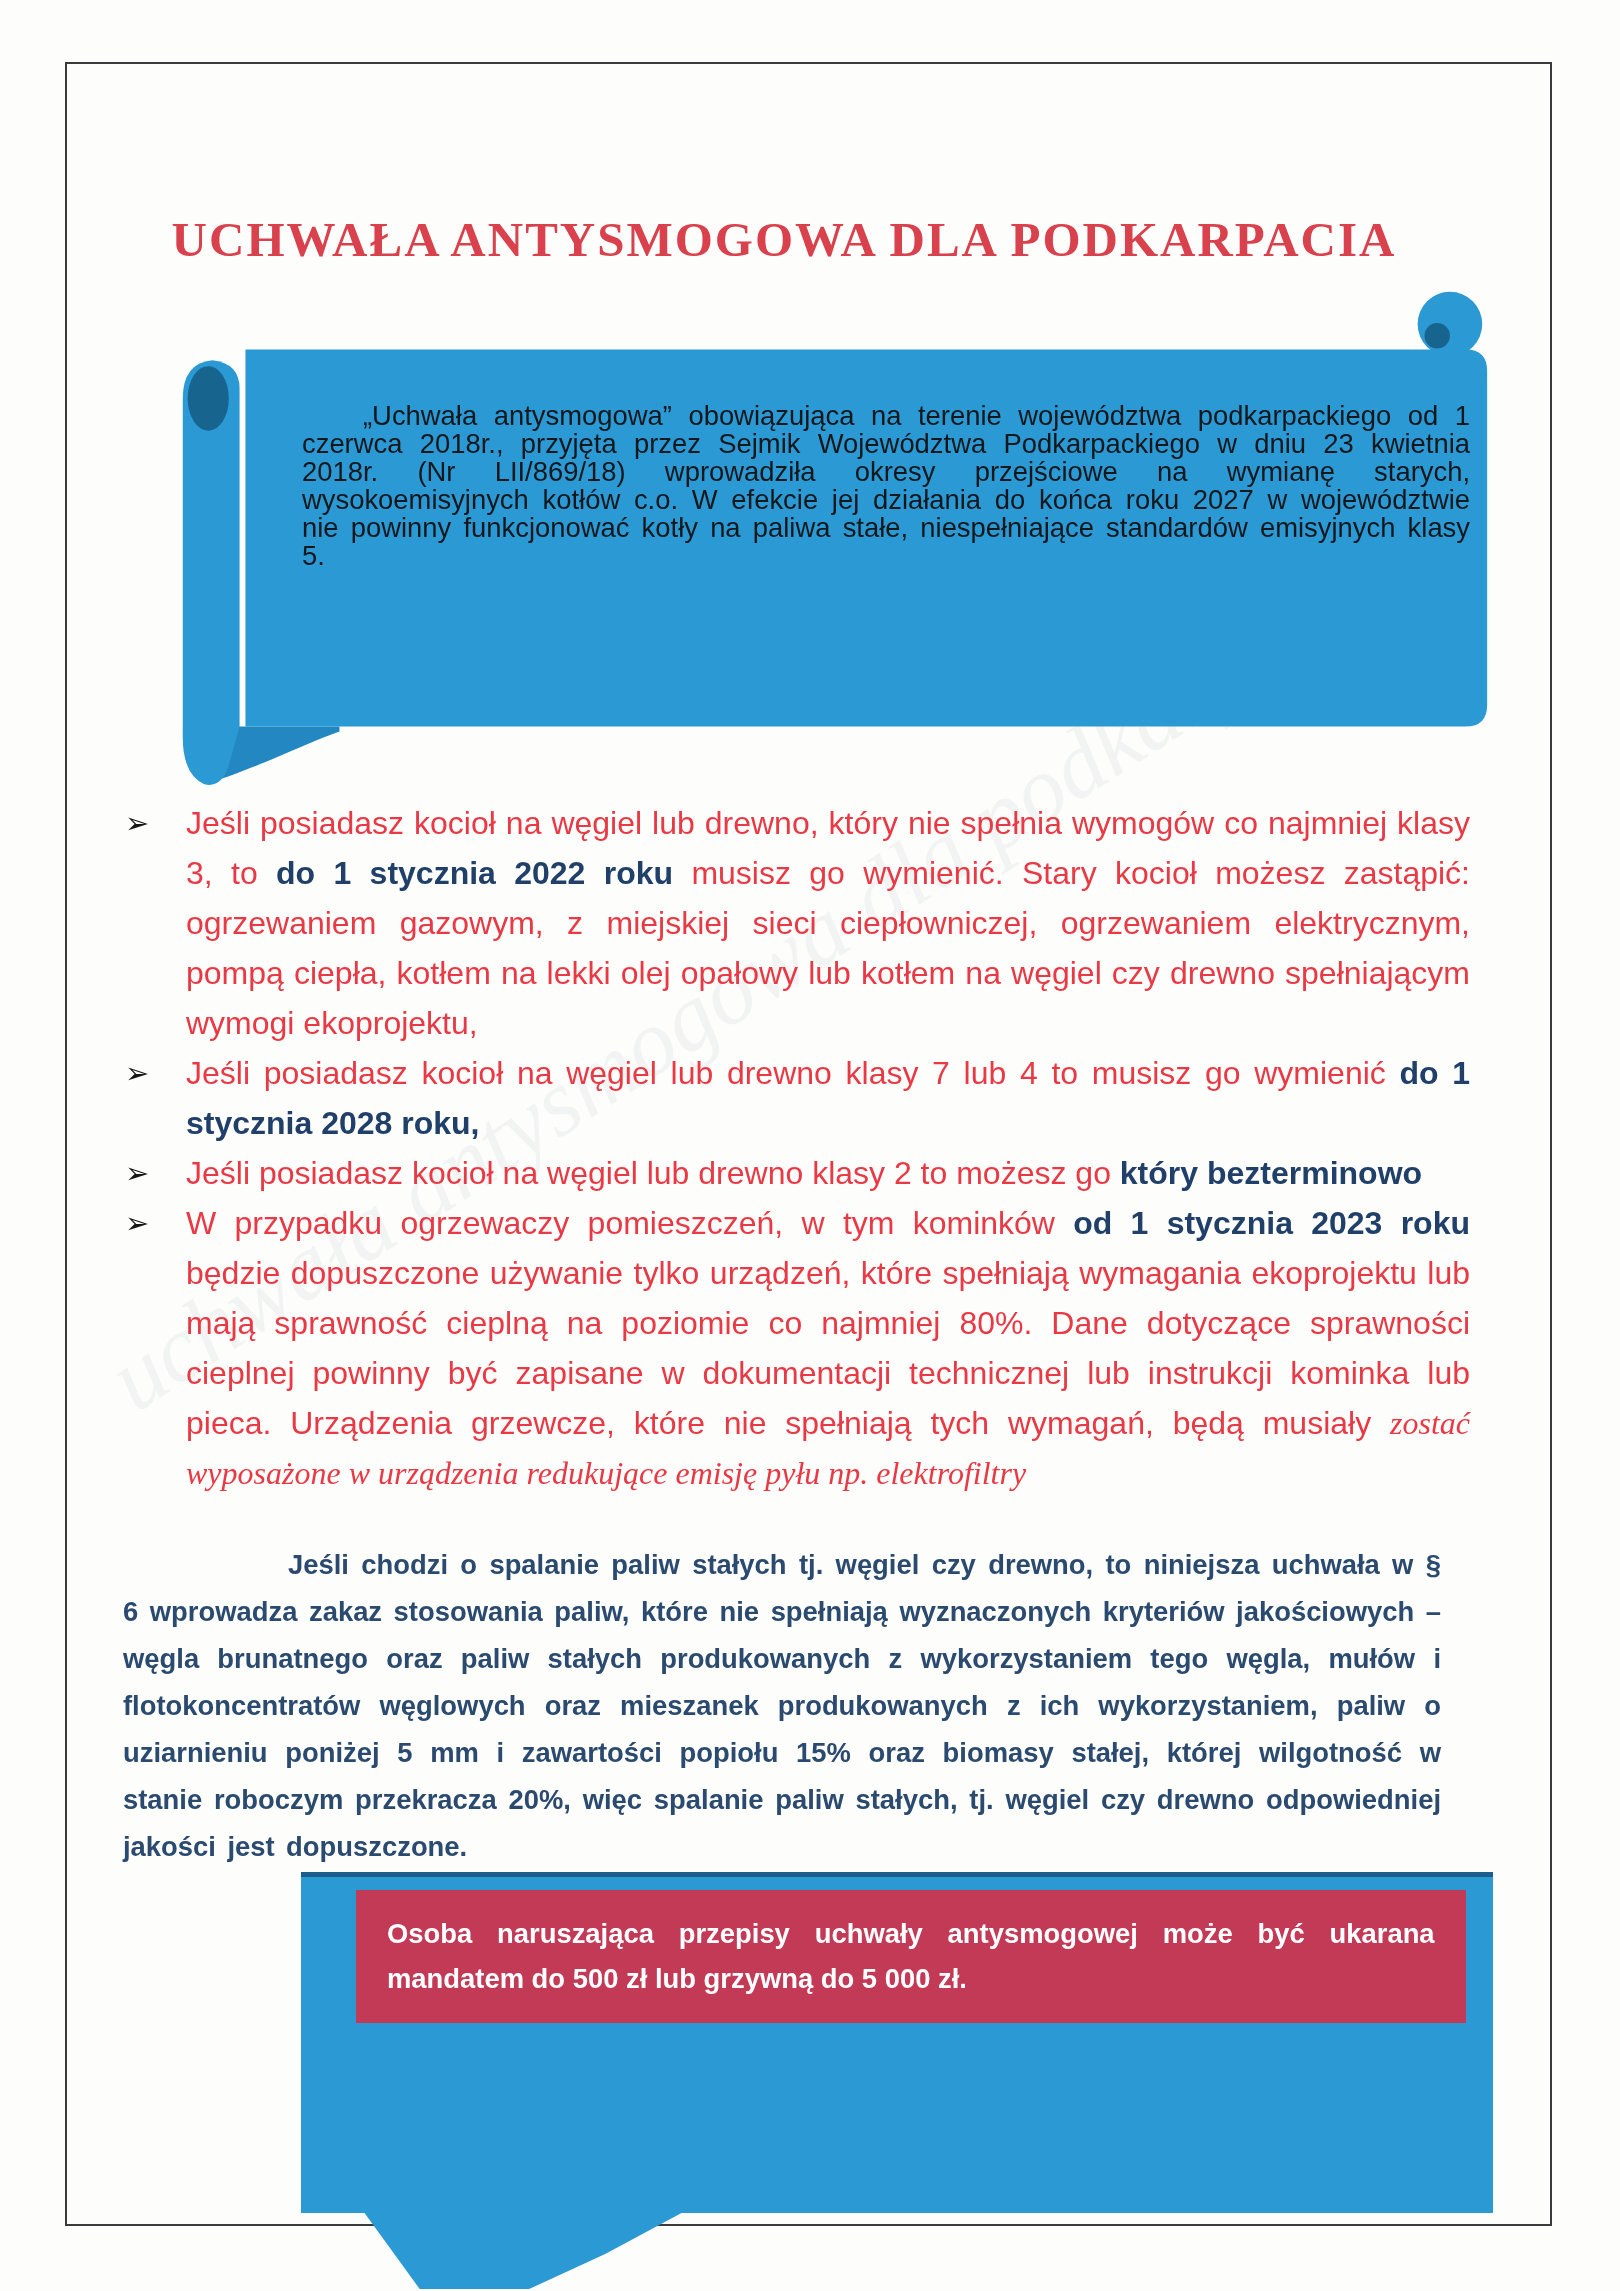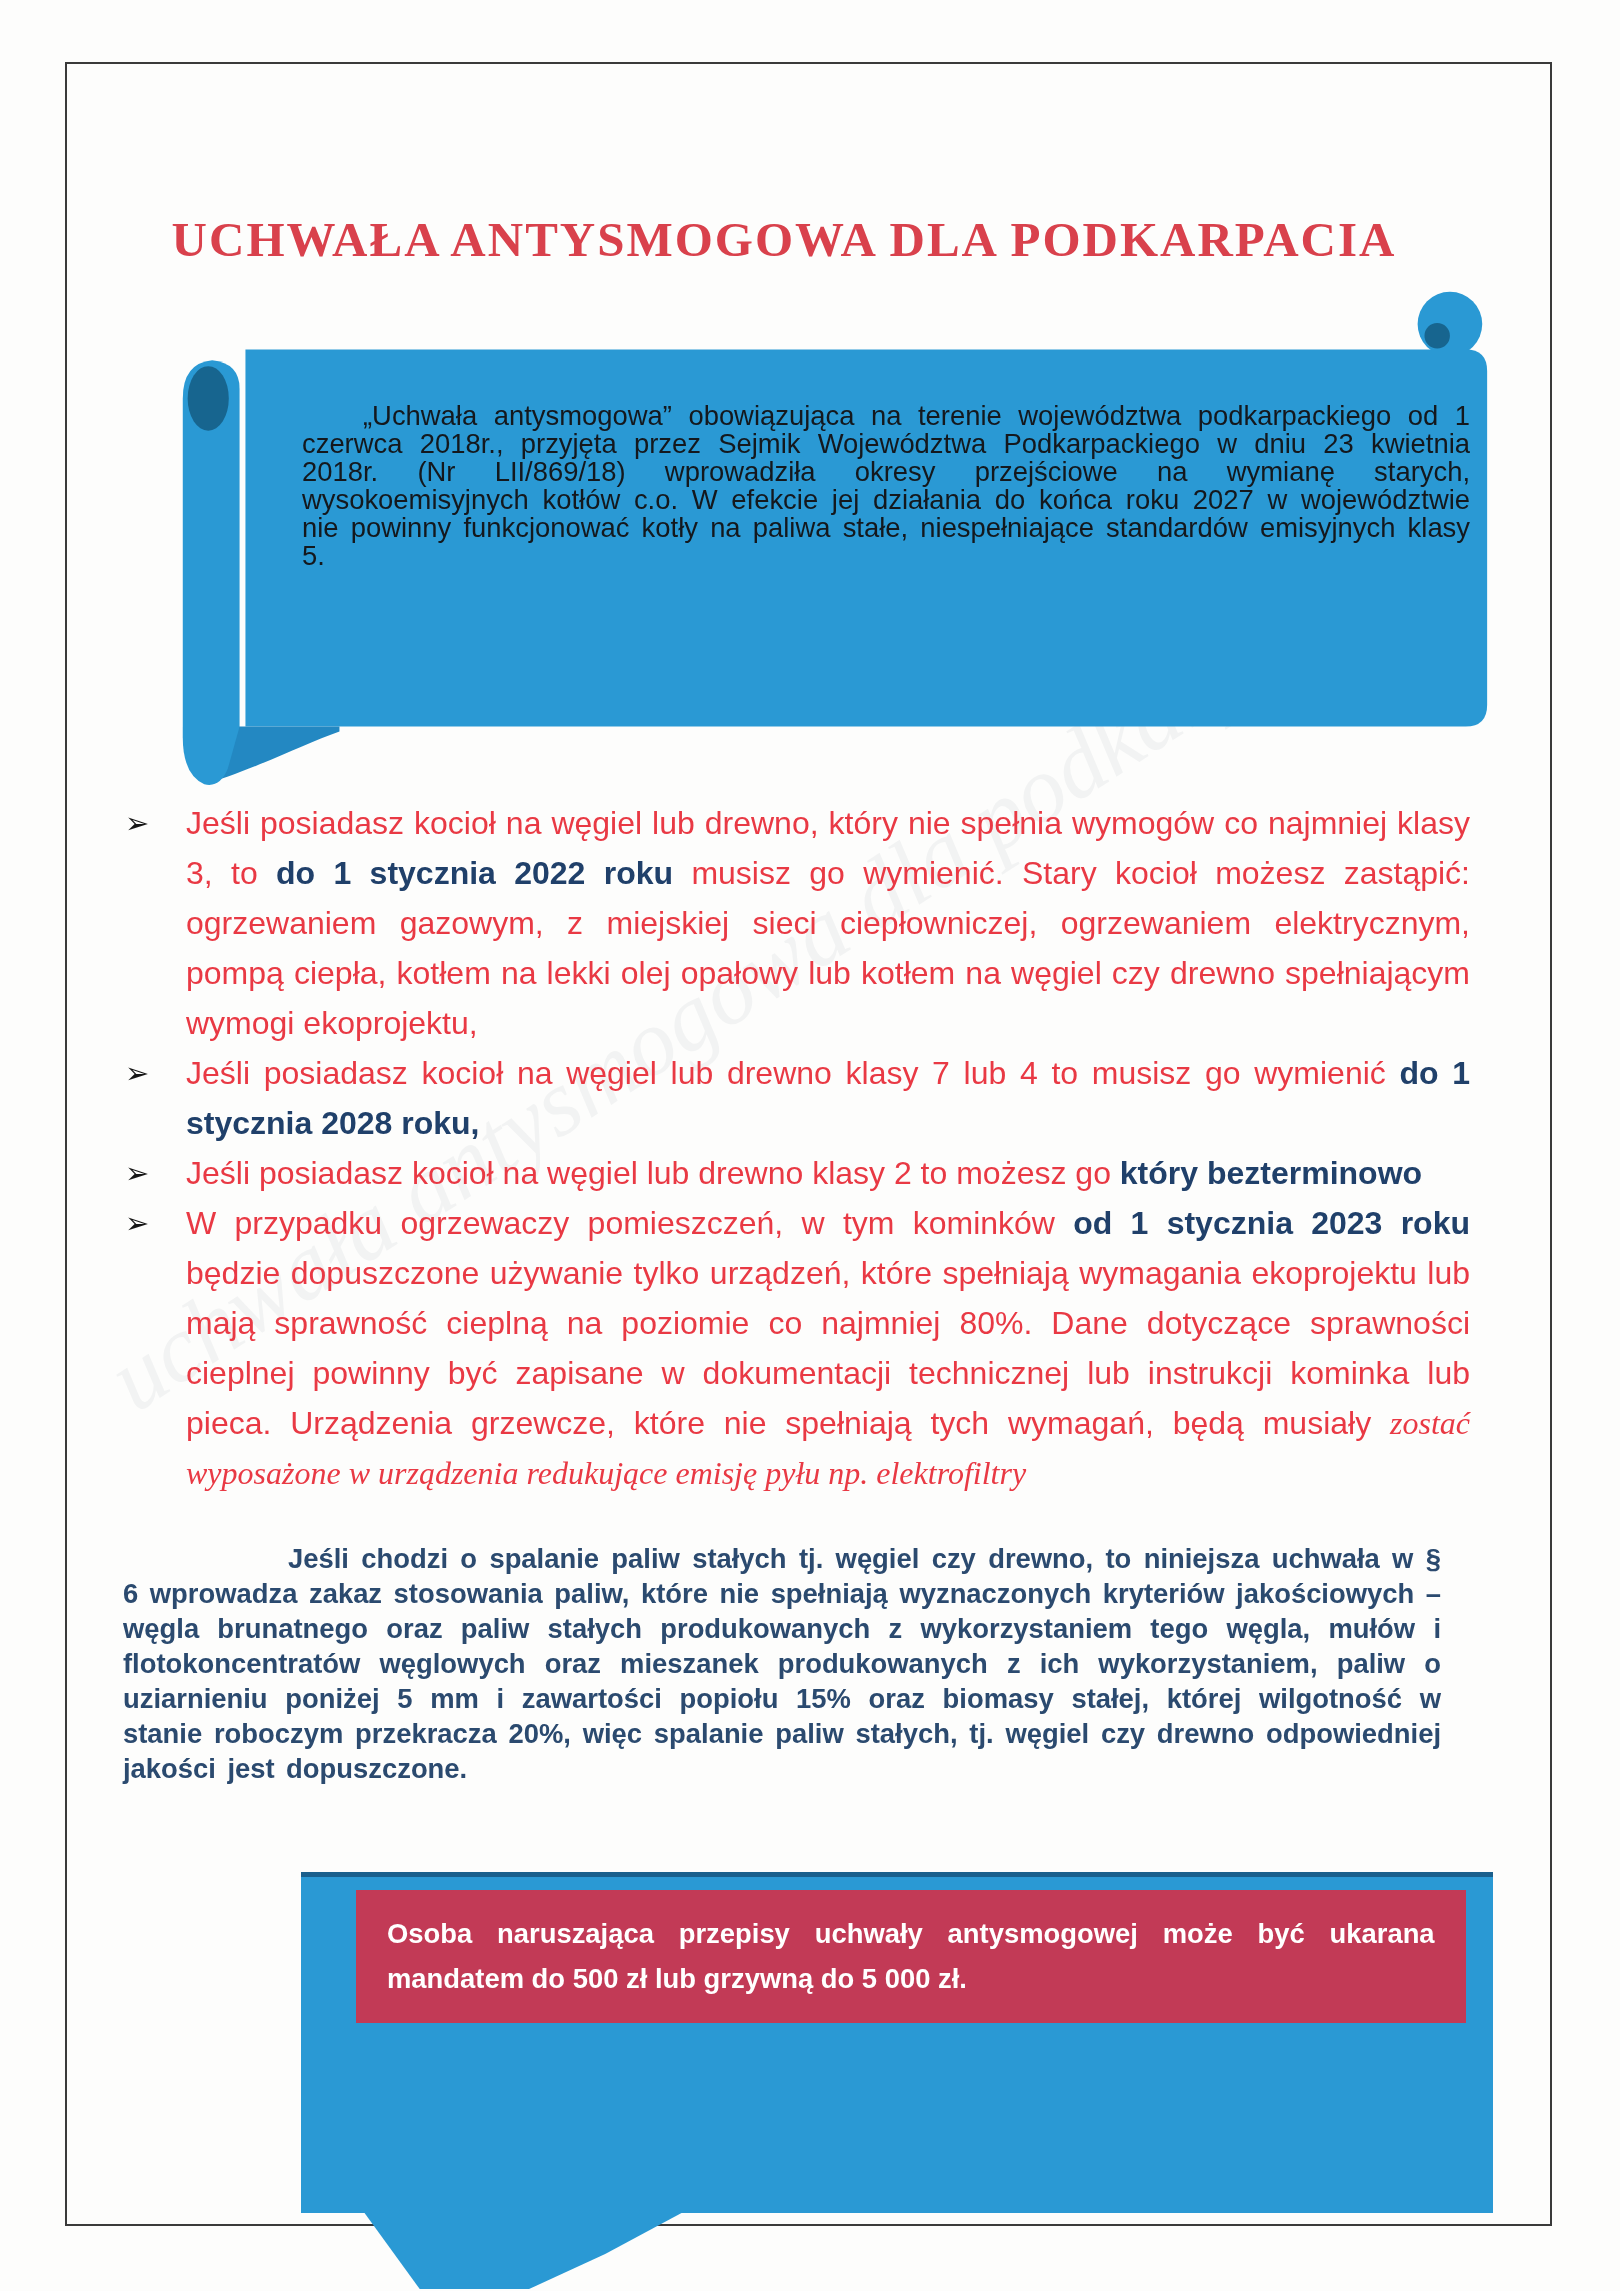--- a/index.html
+++ b/index.html
@@ -46,21 +46,21 @@
   .bullet .btext{
     flex:1 1 auto;font-size:32px;line-height:50px;text-align:justify;
   }
   .seg{}
   .red{color:var(--body-red,#e93944);}
   .navy{color:var(--accent-navy,#20406a);font-weight:bold;}
   .serif{color:var(--body-red,#e93944);font-family:"Liberation Serif",serif;font-style:italic;}
   
   .para{
     position:absolute;left:123px;top:1541px;width:1318px;z-index:3;
-    font-size:27.4px;line-height:35px;font-weight:bold;text-align:justify;
+    font-size:27.4px;line-height:47px;font-weight:bold;text-align:justify;
     text-indent:165px;color:var(--para-navy,#2b4a6f);word-spacing:3.9px;
   }
   
   .penalty-panel{
     position:absolute;left:301px;top:1872px;width:1192px;height:341px;z-index:2;
     background:var(--banner-blue,#2a99d4);
     border-top:5.9px solid #1a5f8c;box-sizing:border-box;
     padding:12.7px 27.4px 0 55px;
     display:flex;flex-direction:column;gap:5px;
   }

